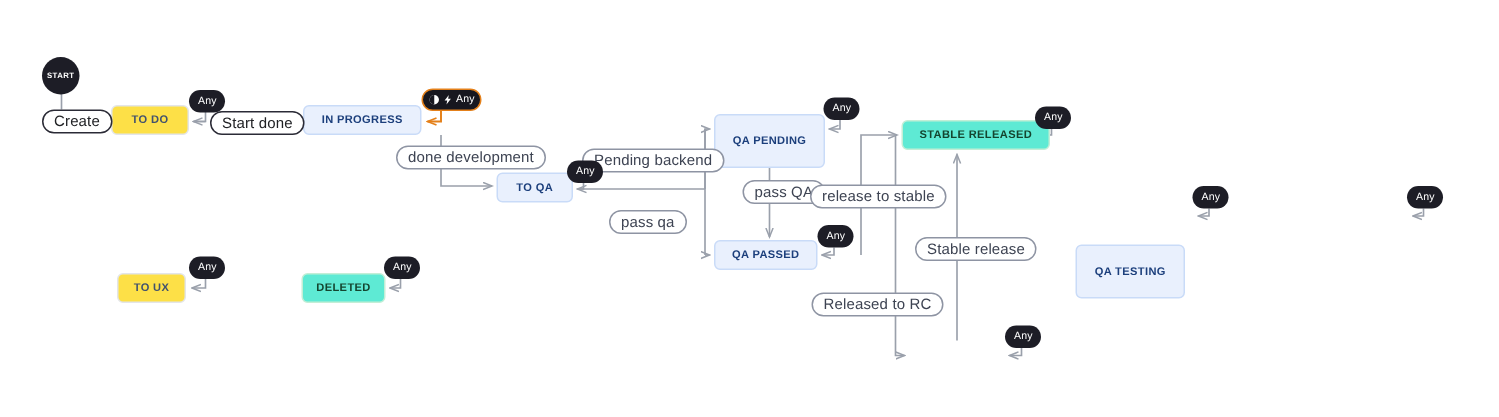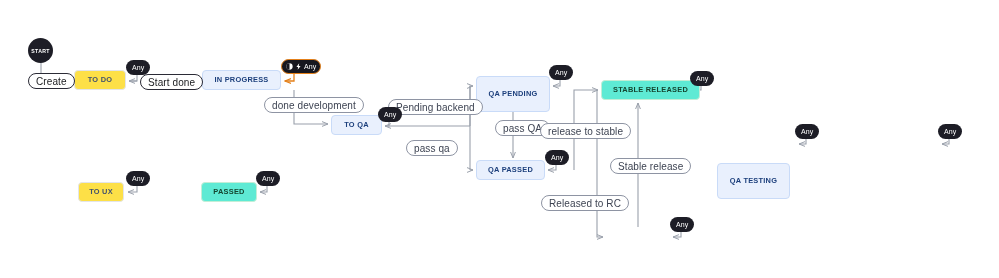--- a/index.html
+++ b/index.html
@@ -217,21 +217,21 @@
   <div class="status blue" style="left:476px; top:160px; width:69px;  height:20px;justify-content:center;">
       <span>QA PASSED</span>
     </div>
   <div class="status green" style="left:601px; top:80px;  width:99px;  height:20px;">
       <span>STABLE RELEASED</span>
     </div>
   <div class="status grey" style="left:78px;  top:182px; width:46px;  height:20px;">
       <span>TO UX</span>
     </div>
   <div class="status green" style="left:201px; top:182px; width:56px;  height:20px;">
-      <span>PASSED</span>
+      <span>DELETED</span>
     </div>
   <div class="status blue" style="left:717px; top:134px; width:73px;  height:36px;margin-top:29px;">
       <span>QA TESTING</span>
     </div>
 
   <div class="pill strong" style="left:28px;  top:73px;">
       <span>Create</span>
     </div>
   <div class="pill strong" style="left:140px; top:74px;">
       <span>Start done</span>

